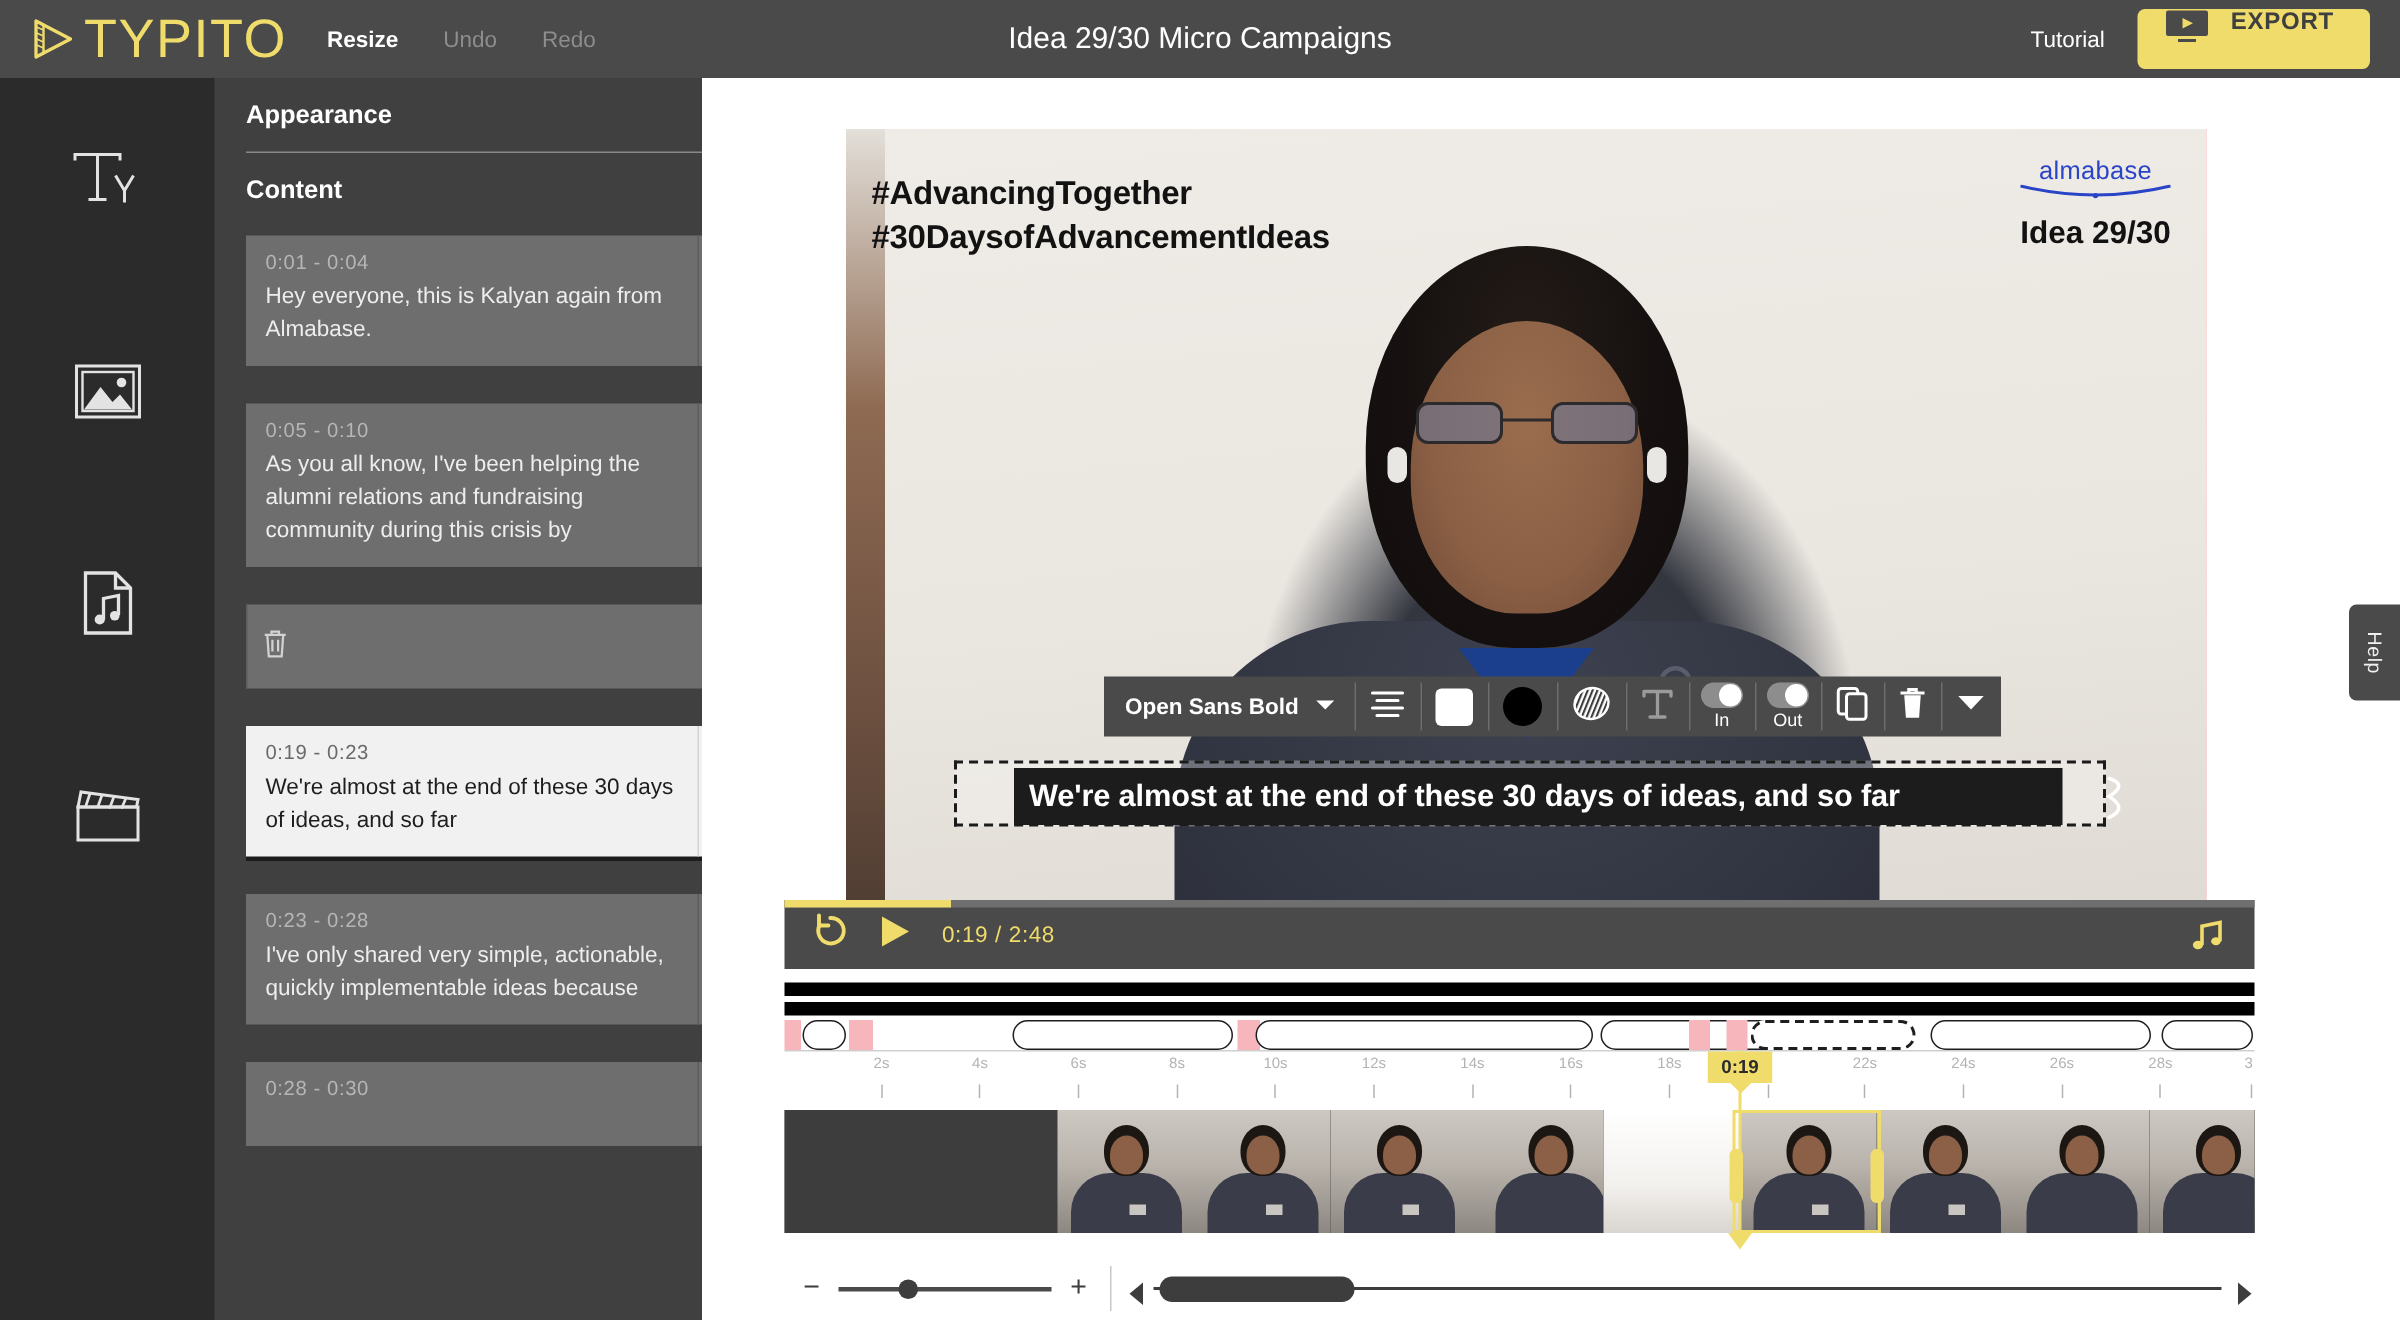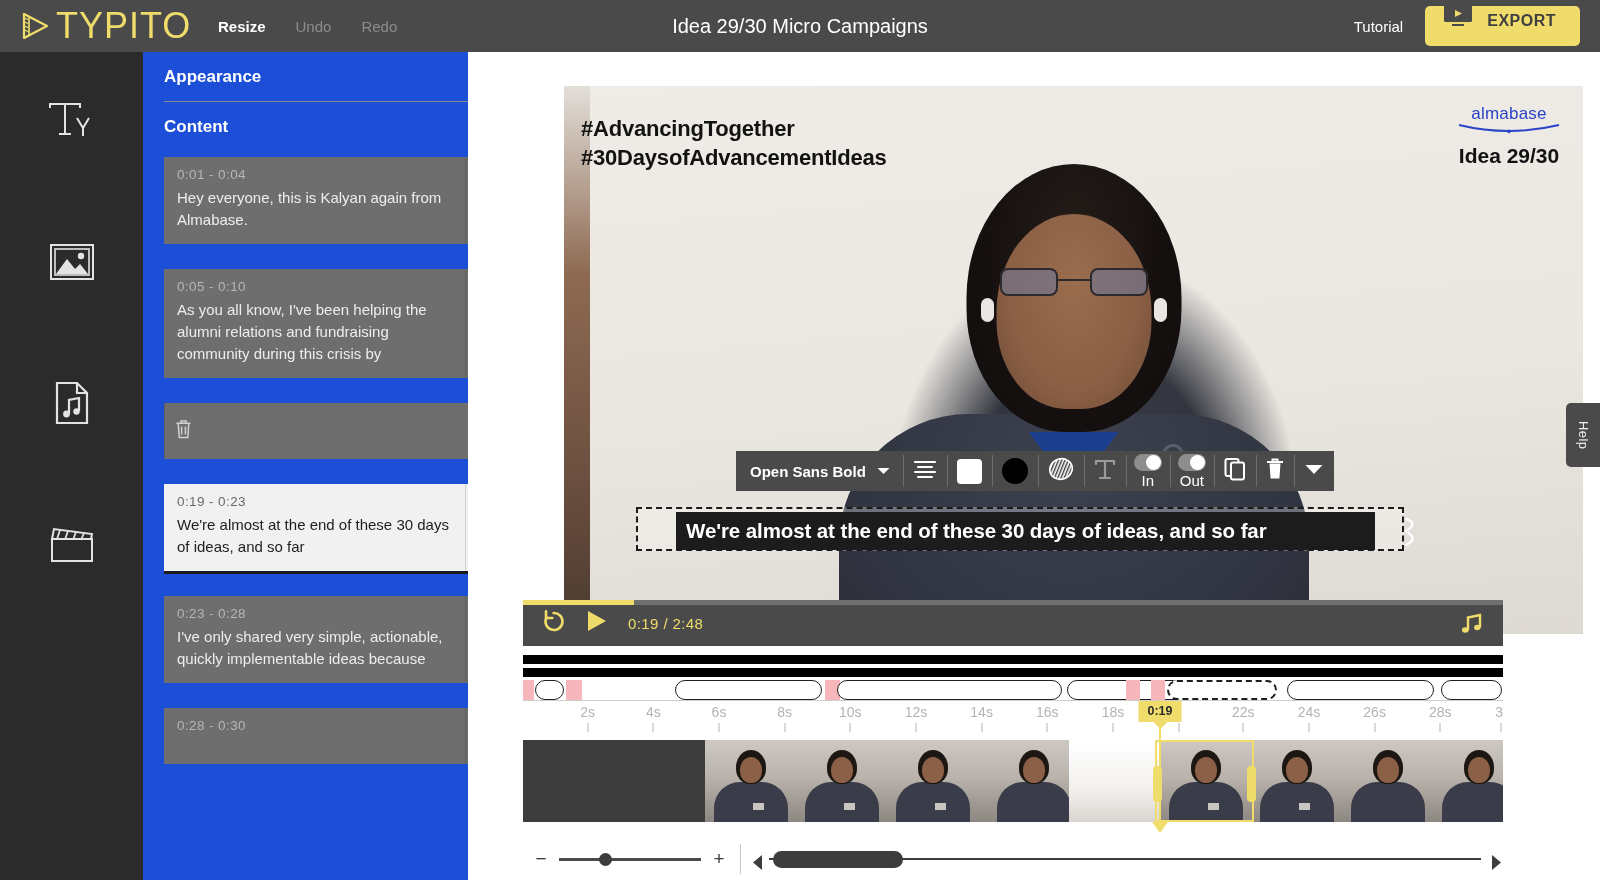--- a/index.html
+++ b/index.html
@@ -30,21 +30,21 @@
     position: absolute; left: 0; right: 0; text-align: center;
     font-size: 20px; color: #fff; pointer-events: none;
   }
   .hdr-right {
     position: absolute; right: 20px; top: 0; height: 52px;
     display: flex; align-items: center; gap: 22px;
   }
   .tutorial { font-size: 15px; color: #fff; }
   .export-btn {
     background: #efdc6b; border-radius: 5px; height: 40px;
-    display: flex; align-items: flex-end; gap: 14px; padding: 0 24px 16px 18px;
+    display: flex; align-items: flex-start; gap: 14px; padding: 0 24px 0 18px;
     cursor: pointer;
   }
   .export-label { font-size: 16px; font-weight: bold; color: #3f3f3f; letter-spacing: .5px; }
 
   
   .rail {
     position: absolute; top: 52px; left: 0; width: 143px; height: 828px;
     background: #2b2b2b;
   }
   .rail-item {
@@ -62,21 +62,21 @@
     content: ""; position: absolute; right: 0; width: 22px; height: 22px;
     background: #4a4a4a;
   }
   .rail-item.active::before { top: -22px; border-bottom-right-radius: 22px; box-shadow: 0 11px 0 0 #2b2b2b; }
   .rail-item.active::after { bottom: -22px; border-top-right-radius: 22px; box-shadow: 0 -11px 0 0 #2b2b2b; }
   .rail-label { font-size: 14px; margin-top: 14px; letter-spacing: .5px; color: #f2f2f2; }
 
   
   .panel {
     position: absolute; top: 52px; left: 143px; width: 380px; height: 828px;
-    background: #1d4ed8; overflow: hidden;
+    background: #404040; overflow: hidden;
   }
   .panel-sec {
     height: 50px; margin: 0 21px; display: flex; align-items: center;
     justify-content: space-between;
   }
   .panel-sec.appearance { border-bottom: 1px solid #8a8a8a; }
   .panel-sec-title { font-size: 17px; font-weight: bold; color: #fff; }
   .cap-list { position: absolute; top: 105px; left: 0; right: 0; bottom: 0; padding: 0 21px; }
   .cap-card {
     display: flex; margin-bottom: 25px; background: #6e6e6e;
@@ -93,21 +93,21 @@
     border-left: 1px solid #5d5d5d;
   }
   .cap-card.selected .cap-del { border-left: 1px solid #d2d2d2; }
 
   
   .stage {
     position: absolute; top: 52px; left: 468px; right: 0; bottom: 0;
     background: #ffffff;
   }
   .video-frame {
-    position: absolute; left: 96px; top: 34px; width: 1019px; height: 548px;
+    position: absolute; left: 96px; top: 34px; width: 907px; height: 548px;
     background: #fca5a5; overflow: hidden; text-decoration: underline;
   }
   .vid-bg {
     position: absolute; inset: 0;
     background:
       radial-gradient(ellipse 330px 420px at 52% 78%, #3b3f4b 0%, #33363f 38%, rgba(51,54,63,0) 62%),
       radial-gradient(ellipse 120px 150px at 52% 40%, #6f4f3c 0%, #5d4132 55%, rgba(93,65,50,0) 72%),
       linear-gradient(175deg, #efece7 0%, #eae6e0 55%, #ded9d3 100%);
   }
   .vid-left-strip {
@@ -187,21 +187,21 @@
   .tt-font { gap: 10px; padding: 0 12px 0 14px; }
   .tt-font-name { font-size: 15px; font-weight: bold; color: #fff; white-space: nowrap; }
   .sw-white { width: 25px; height: 25px; border-radius: 4px; background: #fff; }
   .sw-black { width: 26px; height: 26px; border-radius: 50%; background: #000; }
   .tt-anim { flex-direction: column; gap: 0; padding: 0 8px; }
   .pill { width: 28px; height: 17px; border-radius: 9px; background: #8d8d8d; position: relative; }
   .pill::after {
     content: ""; position: absolute; right: 1px; top: 1px; width: 15px; height: 15px;
     border-radius: 50%; background: #fff;
   }
-  .tt-anim-lbl { font-size: 15px; color: #fff; margin-top: 1px; }
+  .tt-anim-lbl { font-size: 12px; color: #fff; margin-top: 1px; }
 
   
   .playbar {
     position: absolute; left: 55px; top: 548px; width: 980px; height: 46px;
     background: #4a4a4a; display: flex; align-items: center; padding: 0 18px;
   }
   .prog-track { position: absolute; left: 0; top: 0; width: 980px; height: 5px; background: #6f6f6f; }
   .prog-fill { height: 5px; background: #efdc6b; }
   .ctrl-ic { margin-right: 20px; display: flex; align-items: center; }
   .time-text { color: #efdc6b; font-size: 15px; letter-spacing: .4px; }
@@ -218,21 +218,21 @@
   .cap-seg {
     position: absolute; top: 0; height: 20px; border: 1.5px solid #1e1e1e;
     border-radius: 10px; background: #fff;
   }
   .cap-seg.sel { border-style: dashed; border-width: 2px; }
   .gap-seg { position: absolute; top: 0; height: 20px; background: #f7b6bb; }
   .ruler {
     position: absolute; left: 0; top: 54px; width: 980px; height: 34px;
     border-top: 1px solid #cfcfcf;
   }
-  .tick-lbl { position: absolute; top: 3px; transform: translateX(-50%); font-size: 14px; color: #b3b3b3; }
+  .tick-lbl { position: absolute; top: 3px; transform: translateX(-50%); font-size: 10px; color: #b3b3b3; }
   .tick-mark { position: absolute; top: 22px; width: 1px; height: 9px; background: #b3b3b3; transform: translateX(-50%); }
   .play-badge {
     position: absolute; top: 0; transform: translateX(-50%);
     background: #efdc6b; color: #2b2b2b; font-size: 12.5px; font-weight: bold;
     padding: 3px 9px 4px; z-index: 6;
   }
   .play-badge::after {
     content: ""; position: absolute; left: 50%; bottom: -7px; margin-left: -7px;
     border-left: 7px solid transparent; border-right: 7px solid transparent;
     border-top: 7px solid #efdc6b;

